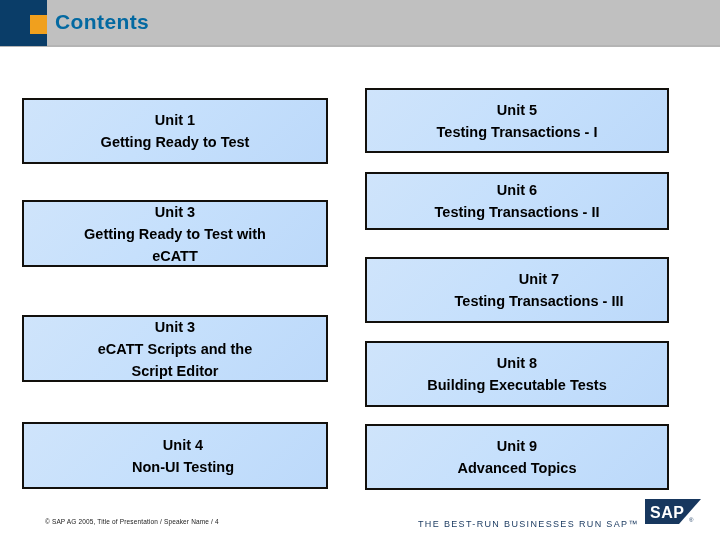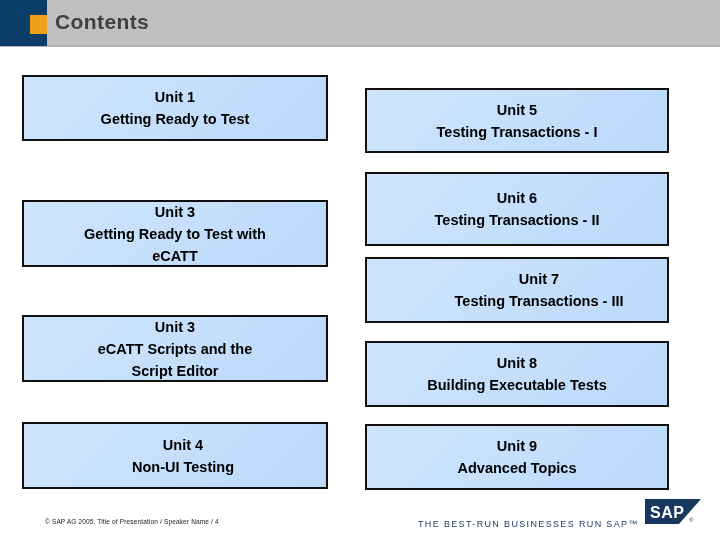--- a/index.html
+++ b/index.html
@@ -54,21 +54,21 @@
     width: 17px;
     height: 19px;
     background: #f0a01e;
   }
   .header-title {
     position: absolute;
     left: 55px;
     top: 8px;
     font-size: 21px;
     font-weight: bold;
-    color: #404040;
+    color: #0369a1;
     letter-spacing: 0.4px;
     line-height: 28px;
     white-space: nowrap;
   }
 
   
   .unit-box {
     position: absolute;
     box-sizing: border-box;
     border: 2px solid #12100c;
@@ -84,27 +84,27 @@
     color: #000000;
     line-height: 22px;
     padding: 0 6px;
     white-space: pre-line;
   }
 
   
   .col-left  { left: 22px;  width: 306px; }
   .col-right { left: 365px; width: 304px; }
 
-  .b1 { top: 75px;  height: 66px; }
+  .b1 { top: 98px;  height: 66px; }
   .b2 { top: 200px; height: 67px; }
   .b3 { top: 315px; height: 67px; }
   .b4 { top: 422px; height: 67px; padding-left: 16px; }
 
   .b5 { top: 88px;  height: 65px; }
-  .b6 { top: 172px; height: 74px; justify-content: center; }
+  .b6 { top: 172px; height: 58px; justify-content: center; }
   .b7 { top: 257px; height: 66px; padding-left: 44px; }
   .b8 { top: 341px; height: 66px; }
   .b9 { top: 424px; height: 66px; }
 
   
   .footer-copy {
     position: absolute;
     left: 45px;
     top: 518px;
     font-size: 6.5px;

